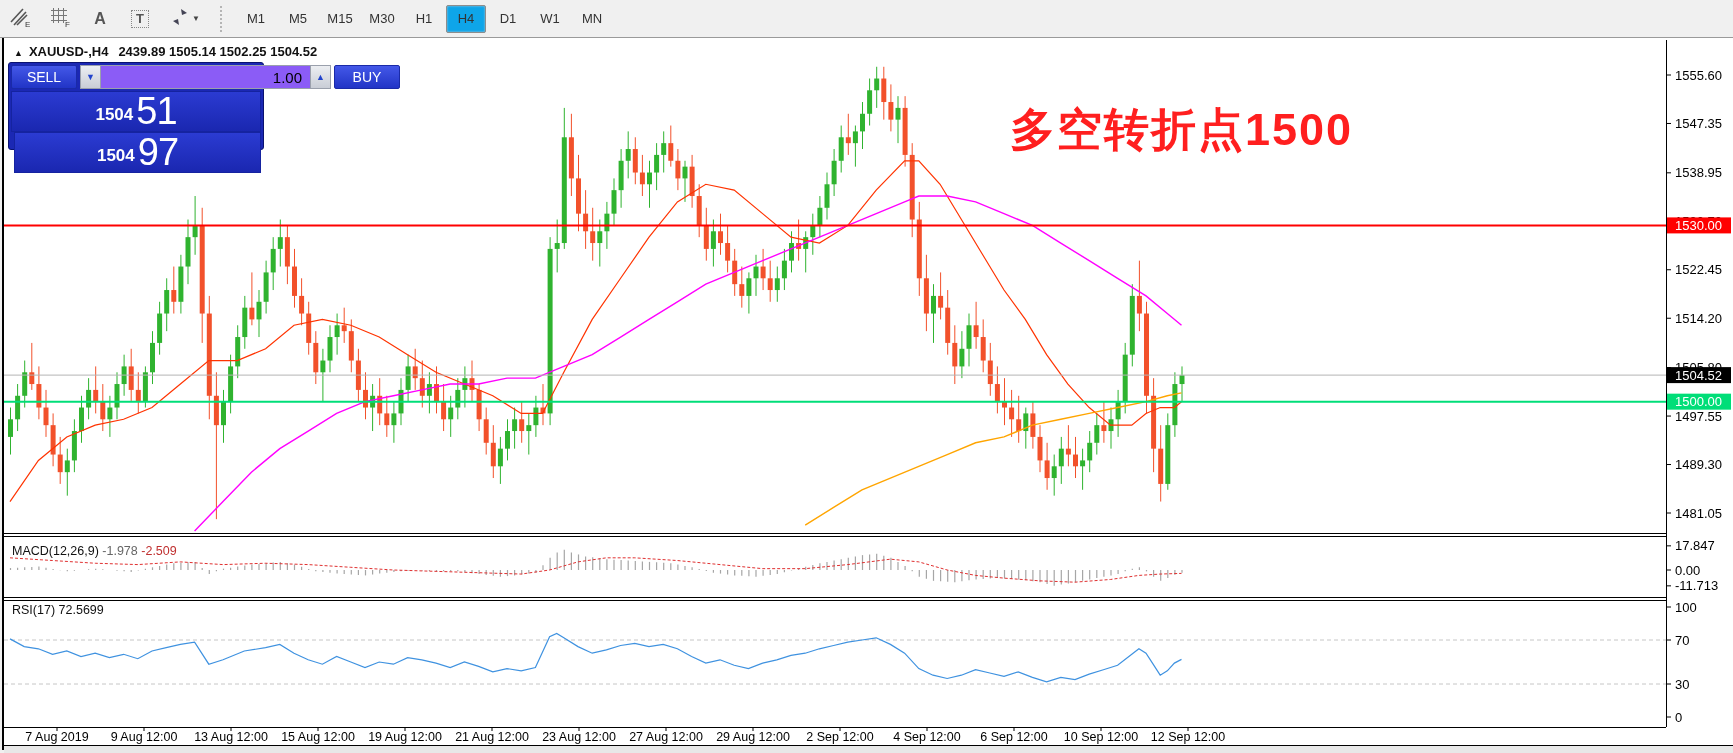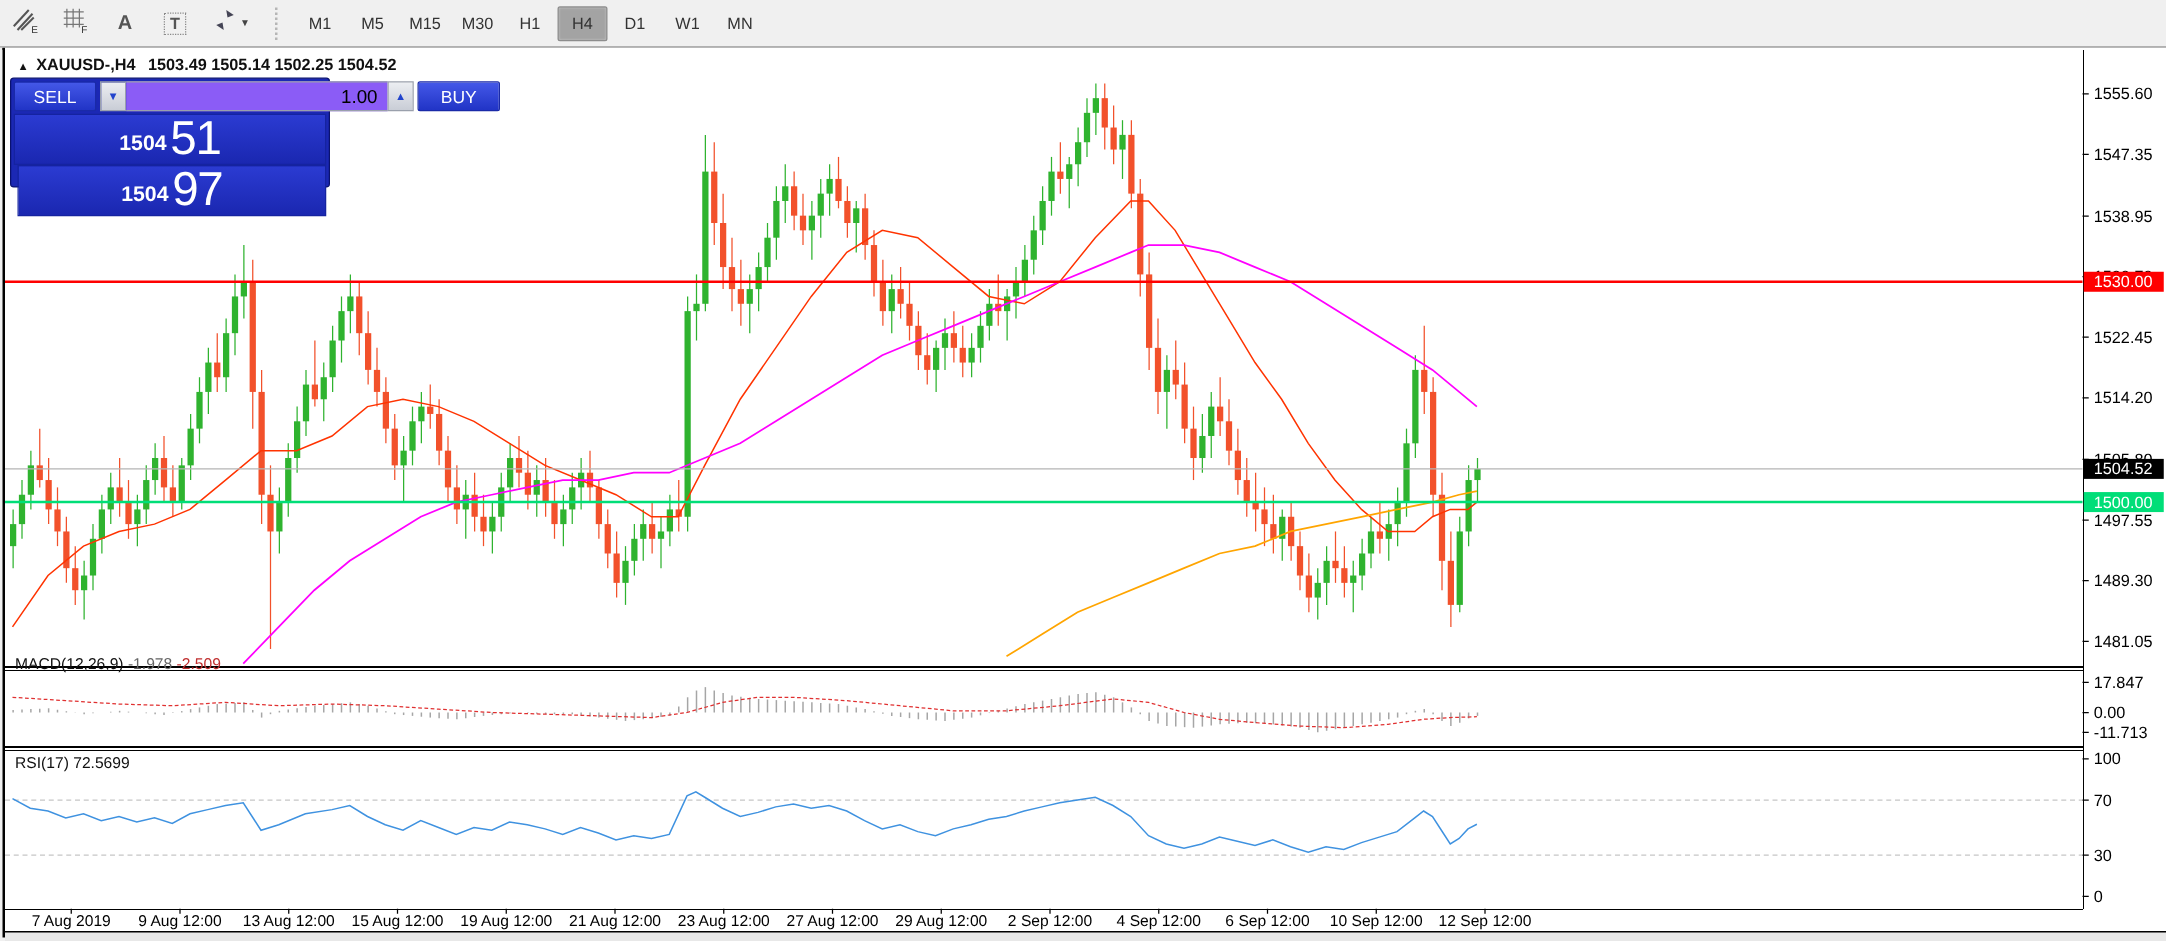--- a/index.html
+++ b/index.html
@@ -6,21 +6,21 @@
     font-family:"Liberation Sans",sans-serif;-webkit-font-smoothing:antialiased;}
   #stage{position:relative;width:1733px;height:753px;}
   
   #toolbar{position:absolute;left:0;top:0;width:1733px;height:37px;background:#f0f0f0;
     border-bottom:1px solid #9a9a9a;display:flex;align-items:center;z-index:30;}
   .toolbtn{width:34px;height:28px;margin:0 2px;display:flex;align-items:center;justify-content:center;
     color:#444;border:1px solid transparent;border-radius:2px;}
   .tb-sep{width:7px;height:26px;margin:0 6px 0 10px;border-left:2px dotted #b5b5b5;}
   .tfbtn{min-width:30px;height:26px;padding:0 4px;margin:0 1px;display:flex;align-items:center;justify-content:center;
     font-size:13px;color:#333;border:1px solid transparent;border-radius:2px;}
-  .tfbtn.active{background:#a3a3a3;border:1px solid #8d8d8d;box-shadow:inset 0 0 2px #ccc;}
+  .tfbtn.active{background:#0ea5e9;border:1px solid #8d8d8d;box-shadow:inset 0 0 2px #ccc;}
   
   #chartwin{position:absolute;left:2px;top:38px;width:1731px;height:710px;background:#fff;
     border-left:2px solid #000;border-top:2px solid #000;z-index:1;}
   #chartsvg{position:absolute;left:0;top:0;z-index:5;}
   
   #titlebar{position:absolute;left:14px;top:44px;z-index:20;font-size:13px;font-weight:700;color:#111;}
   #titlebar .arrow{font-size:9px;margin-right:6px;}
   #titlebar .ohlc{font-weight:700;margin-left:10px;}
   #tradepanel{position:absolute;left:8px;top:62px;width:256px;height:88px;z-index:25;
     background:#1b28b4;border:1px solid #0a1270;border-radius:3px;padding:2px;box-sizing:border-box;}
@@ -691,21 +691,21 @@
       <text x="927" y="741" font-size="12.5" font-family="&quot;Liberation Sans&quot;,sans-serif" fill="#000000" text-anchor="middle">4 Sep 12:00</text>
       <line x1="1014" y1="727" x2="1014" y2="731" stroke="#000"></line>
       <text x="1014" y="741" font-size="12.5" font-family="&quot;Liberation Sans&quot;,sans-serif" fill="#000000" text-anchor="middle">6 Sep 12:00</text>
       <line x1="1101" y1="727" x2="1101" y2="731" stroke="#000"></line>
       <text x="1101" y="741" font-size="12.5" font-family="&quot;Liberation Sans&quot;,sans-serif" fill="#000000" text-anchor="middle">10 Sep 12:00</text>
       <line x1="1188" y1="727" x2="1188" y2="731" stroke="#000"></line>
       <text x="1188" y="741" font-size="12.5" font-family="&quot;Liberation Sans&quot;,sans-serif" fill="#000000" text-anchor="middle">12 Sep 12:00</text>
     </svg>
 
   <div id="titlebar">
-    <span class="arrow">▲</span><span>XAUUSD-,H4</span><span class="ohlc">1503.49 1505.14 1502.25 1504.52</span>
+    <span class="arrow">▲</span><span>XAUUSD-,H4</span><span class="ohlc">2439.89 1505.14 1502.25 1504.52</span>
   </div>
 
   <div id="tradepanel">
     <div class="tp-row1">
       <div class="tp-btn">SELL</div>
       <div class="tp-vol">
         <div class="tp-spin">▼</div>
         <input class="tp-input" value="1.00" style="">
         <div class="tp-spin">▲</div>
       </div>
@@ -716,21 +716,22 @@
         <span class="tp-qsmall">1504</span>
         <span class="tp-qbig">51</span>
       </div>
       <div class="tp-quote">
         <span class="tp-qsmall">1504</span>
         <span class="tp-qbig">97</span>
       </div>
     </div>
   </div>
 
+  <div id="annotation" style="color: rgb(255, 31, 31);">多空转折点1500</div>
 
-  <div class="paneLabel" style="left:12px;top:524px;">
+  <div class="paneLabel" style="left:12px;top:544px;">
     <span>MACD(12,26,9)</span>&nbsp;<b style="color:#666;">-1.978</b>&nbsp;<b style="color:#c03030;">-2.509</b>
   </div>
   <div class="paneLabel" style="left:12px;top:603px;">
     <span>RSI(17)</span>&nbsp;<span>72.5699</span>
   </div>
 
 </div>
 
 </body></html>

